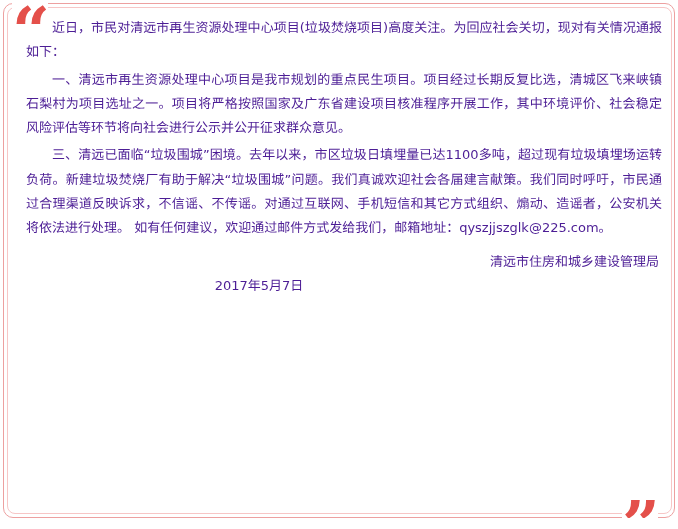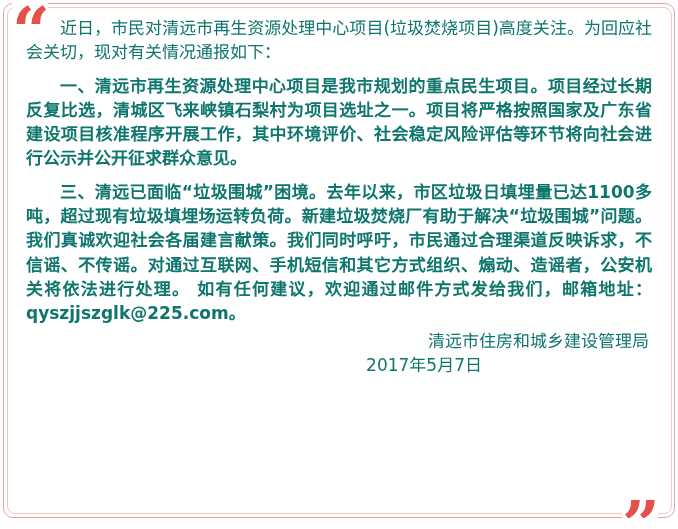--- a/index.html
+++ b/index.html
@@ -49,39 +49,39 @@
     font-size: 66px;
     line-height: 66px;
     margin-top: -2px;
     letter-spacing: -2px;
   }
   .quote.open  { left: 12px;  top: 0px; }
   .quote.close { left: 622px; top: 494px; text-align: right; }
   
   .content {
     position: absolute;
-    left: 26px; right: 26px; top: 16px;
-    color: #0f766e;
-    font-size: 17px;
+    left: 26px; right: 16px; top: 16px;
+    color: #4c1d95;
+    font-size: 13px;
     line-height: 24.3px;
     text-align: justify;
     z-index: 2;
   }
   .content p {
     margin: 0;
     text-indent: 2em;
   }
-  .content p + p { margin-top: 9px; font-weight: bold; }
+  .content p + p { margin-top: 3px; }
   .signature {
-    margin-top: 3px;
+    margin-top: 9px;
     text-align: right;
     padding-right: 3px;
   }
   .date {
-    text-align: right;
+    text-align: center;
     padding-right: 170px;
   }
 </style>
 </head>
 <body>
 
 <div class="card">
 
   <div class="border-outer"></div>
   <div class="border-inner"></div>

